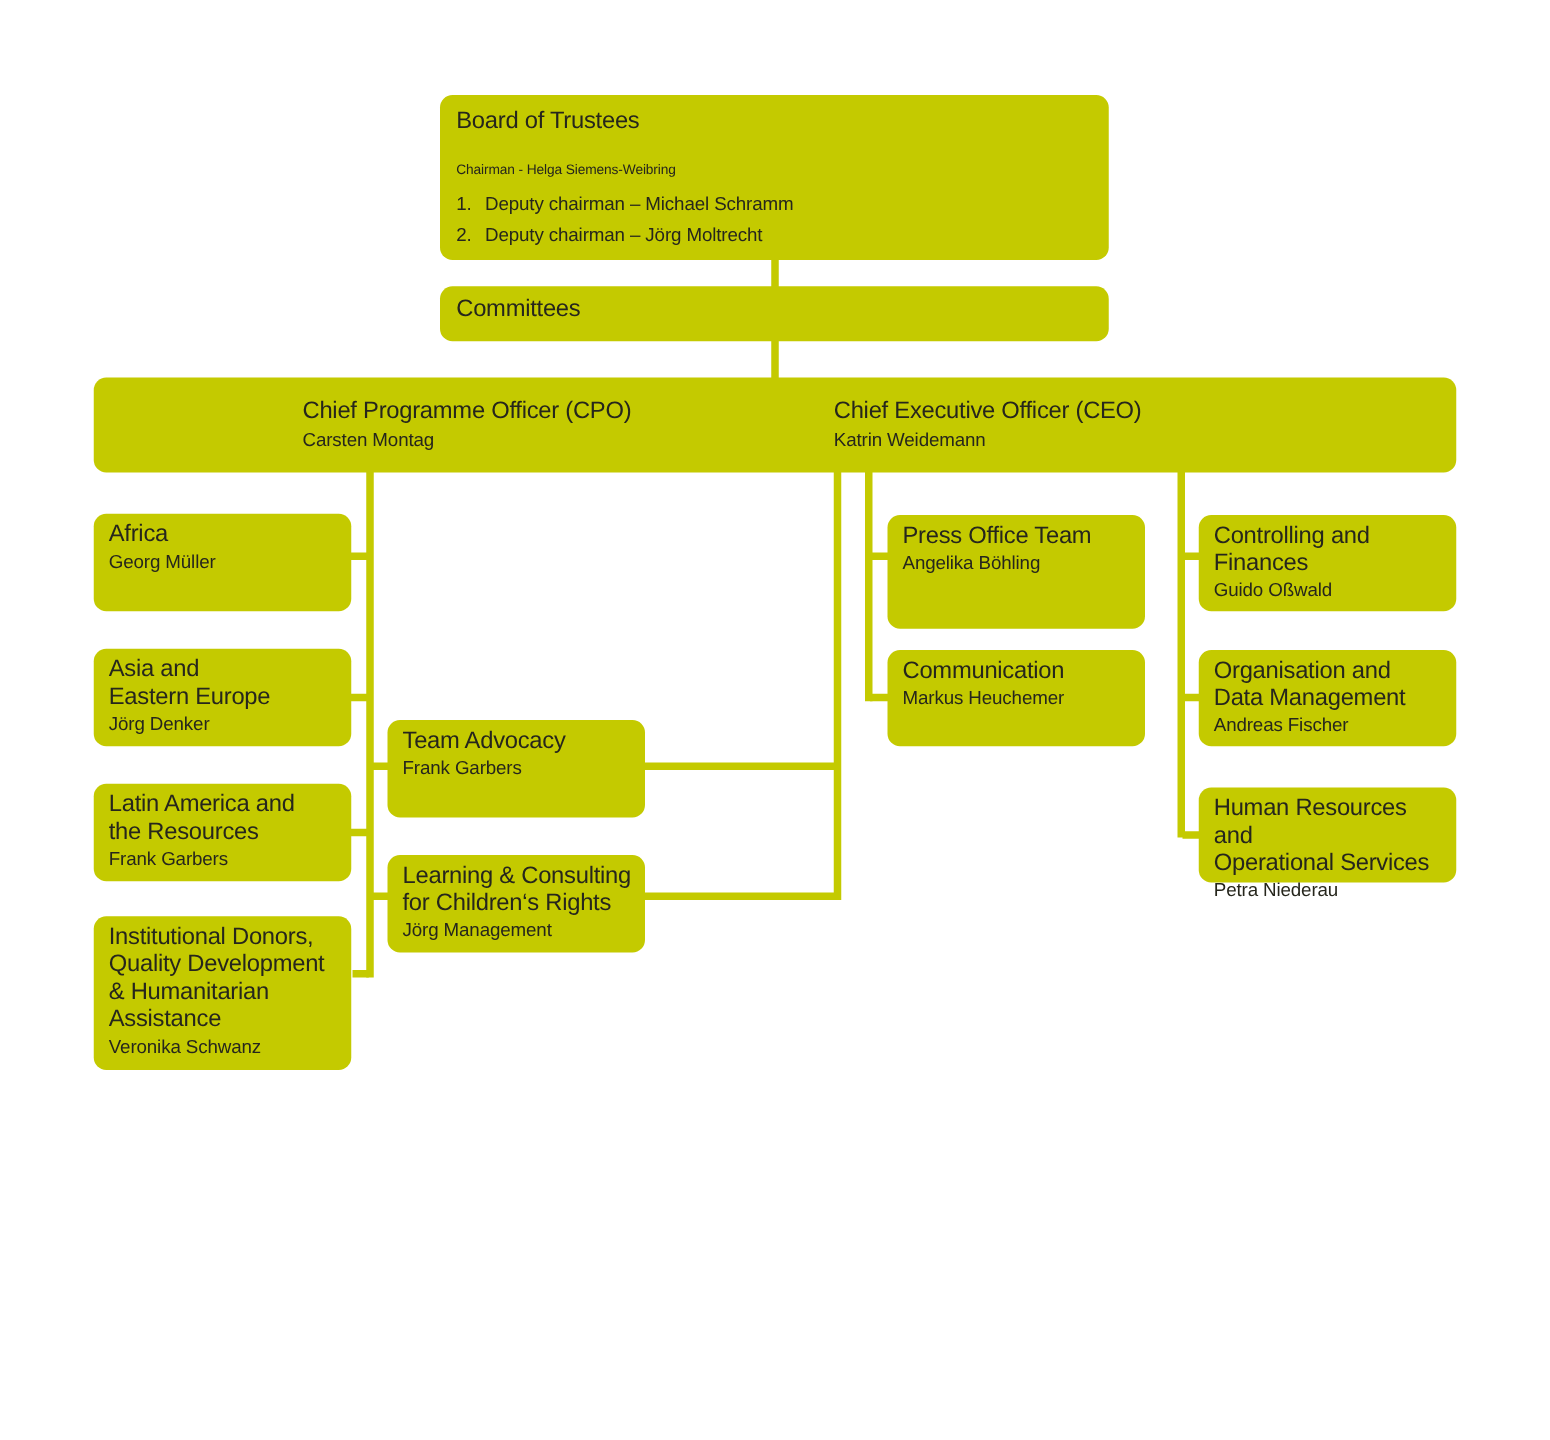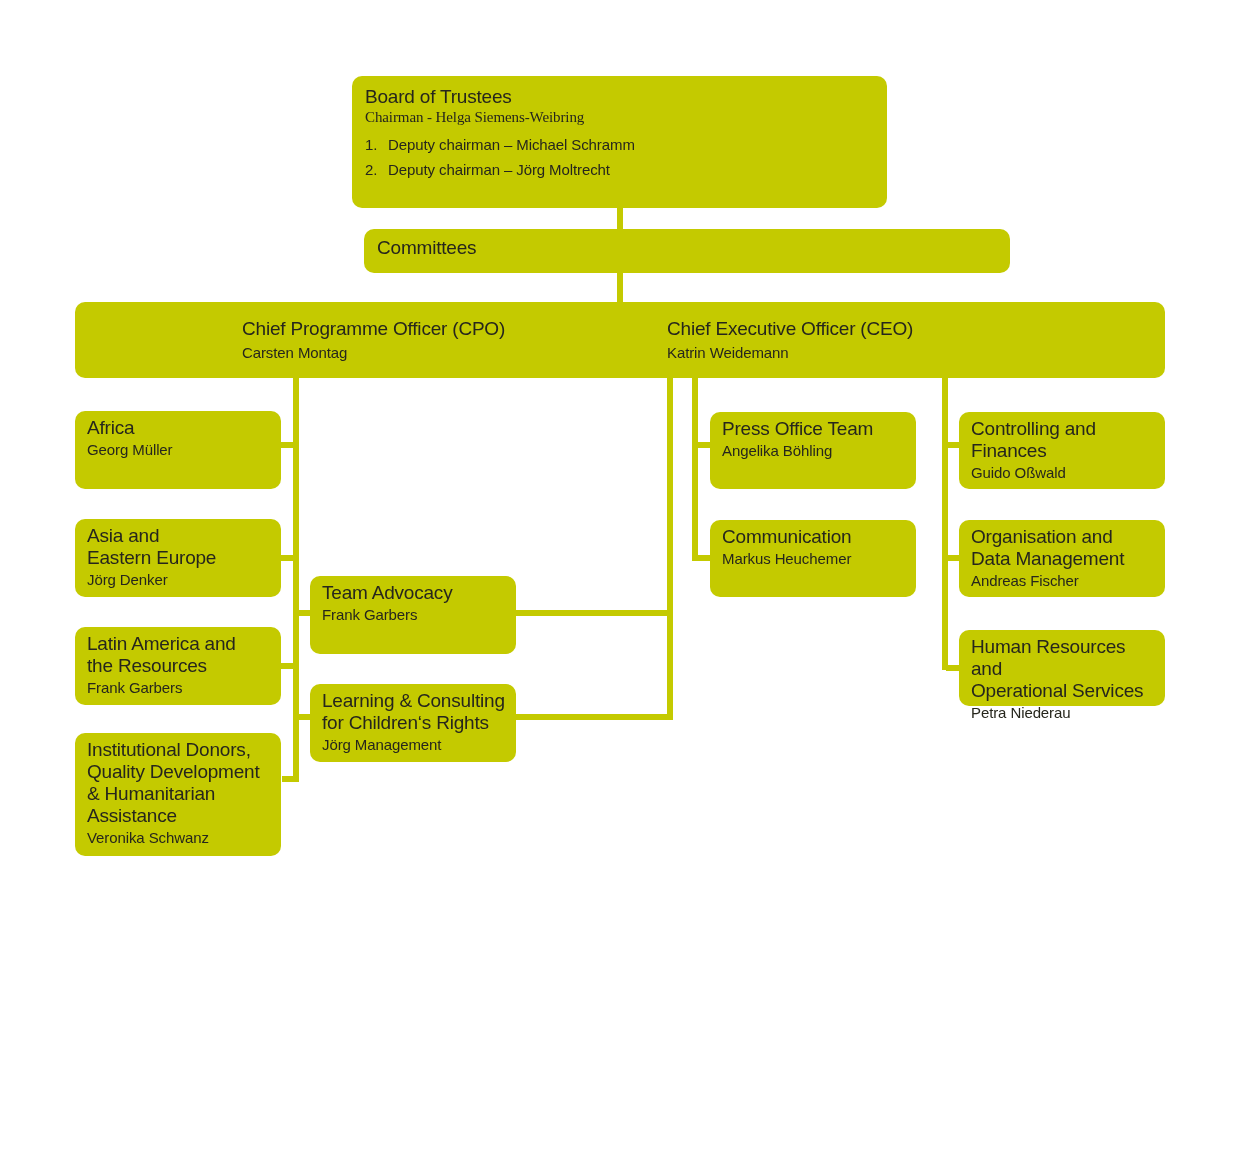--- a/index.html
+++ b/index.html
@@ -38,25 +38,24 @@
     line-height:18px;
     margin-top:2px;
     letter-spacing:-0.1px;
   }
   .dept{
     padding:6px 10px 0 12px;
   }
   
   .board{ padding:10px 14px 0 13px; }
   .board-line{
-    font-size:15px;
+    font-size:11px;
     line-height:18px;
-    margin-top:0;
+    margin-top:19px;
     letter-spacing:-0.1px;
-    font-family:Liberation Serif, serif;
   }
   .deputy-list{
     list-style:none;
     margin:10px 0 0 0;
     padding:0;
   }
   .deputy{
     display:flex;
     font-size:15px;
     line-height:18px;
@@ -106,21 +105,21 @@
       <span class="deputy-num">1.</span>
       <span>Deputy chairman – Michael Schramm</span>
     </li>
     <li class="deputy">
       <span class="deputy-num">2.</span>
       <span>Deputy chairman – Jörg Moltrecht</span>
     </li>
   </ul>
 </div>
 
-<div class="node committees" style="left:364px;top:229px;width:646px;height:44px">
+<div class="node committees" style="left:352px;top:229px;width:535px;height:44px">
   <div class="node-title">Committees</div>
 </div>
 
 <div class="node execs" style="left:75px;top:302px;width:1090px;height:76px">
   <div class="exec-block" style="left:592px">
     <div class="node-title">Chief Executive Officer (CEO)</div>
     <div class="node-person">Katrin Weidemann</div>
   </div>
   <div class="exec-block" style="left:167px">
     <div class="node-title">Chief Programme Officer (CPO)</div>
@@ -157,21 +156,21 @@
   <div class="node-title">Team Advocacy</div>
   <div class="node-person">Frank Garbers</div>
 </div>
 
 <div class="node dept" style="left:310px;top:684px;width:206px;height:78px">
   <div class="node-title">Learning &amp; Consulting
 for Children‘s Rights</div>
   <div class="node-person">Jörg Management</div>
 </div>
 
-<div class="node dept" style="left:710px;top:412px;width:206px;height:77px">
+<div class="node dept" style="left:710px;top:412px;width:206px;height:91px">
   <div class="node-title">Press Office Team</div>
   <div class="node-person">Angelika Böhling</div>
 </div>
 
 <div class="node dept" style="left:710px;top:520px;width:206px;height:77px">
   <div class="node-title">Communication</div>
   <div class="node-person">Markus Heuchemer</div>
 </div>
 
 <div class="node dept" style="left:959px;top:412px;width:206px;height:77px">

